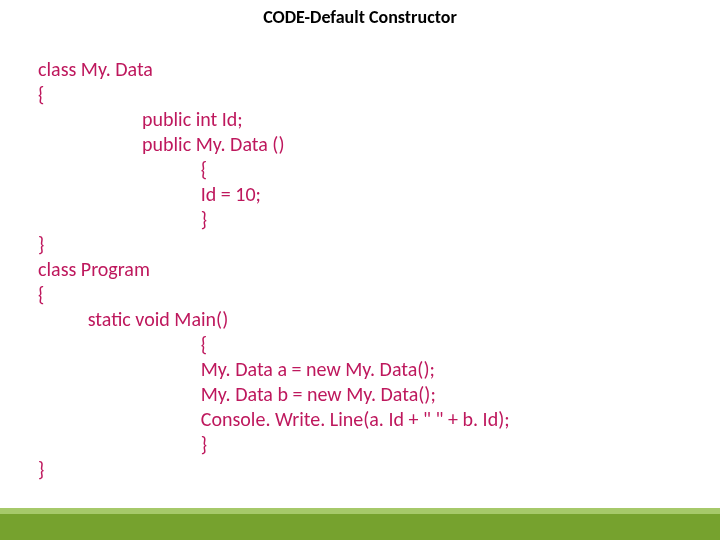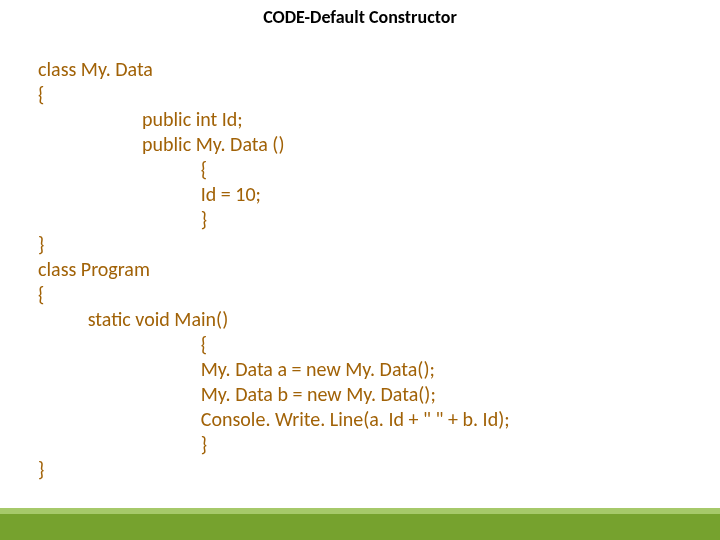--- a/index.html
+++ b/index.html
@@ -15,21 +15,21 @@
     text-align: center;
     font-weight: bold;
     font-size: 18px;
     color: #000;
     padding-top: 6px;
     padding-bottom: 4px;
   }
   .code-block {
     font-size: 20px;
     line-height: 1.25;
-    color: #a16207;
+    color: #be185d;
     white-space: pre;
     padding-left: 38px;
     font-family: Calibri, Arial, sans-serif;
   }
   .footer-bar {
     position: absolute;
     left: 0;
     right: 0;
     bottom: 0;
     height: 26px;

